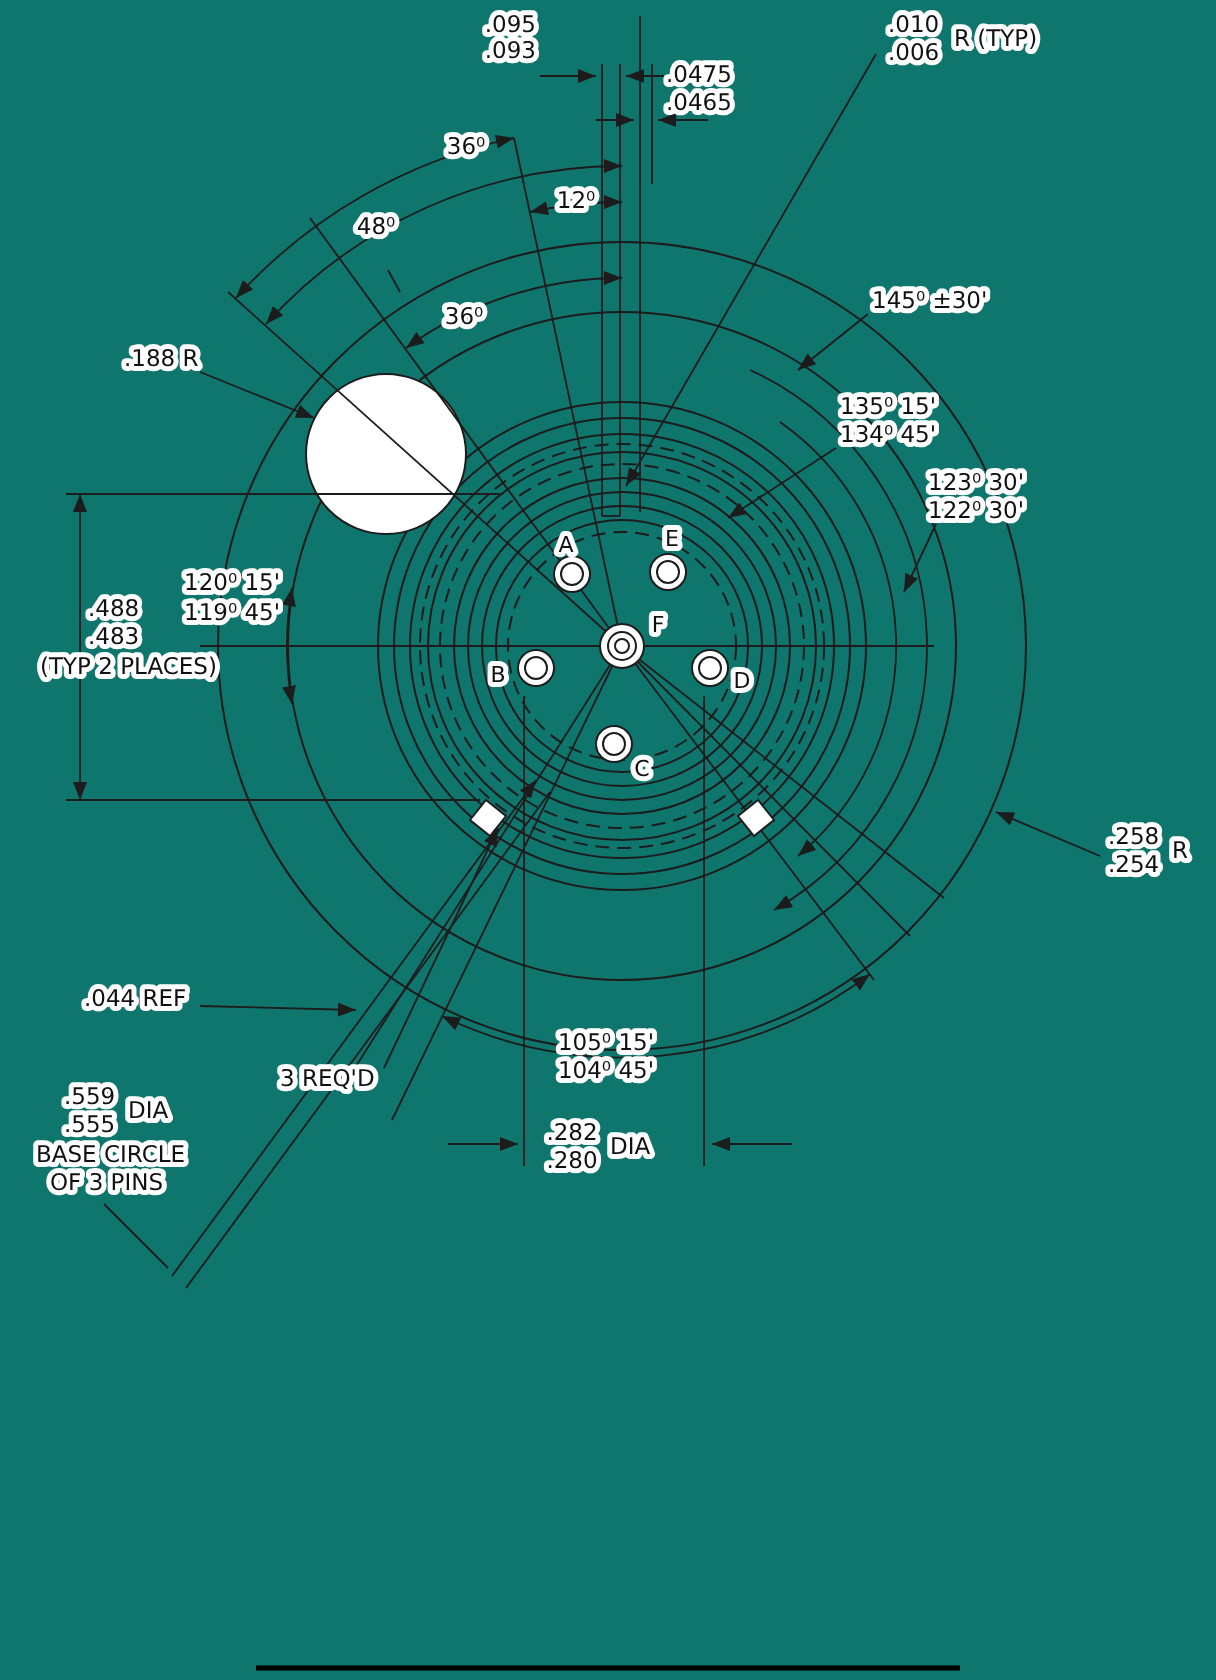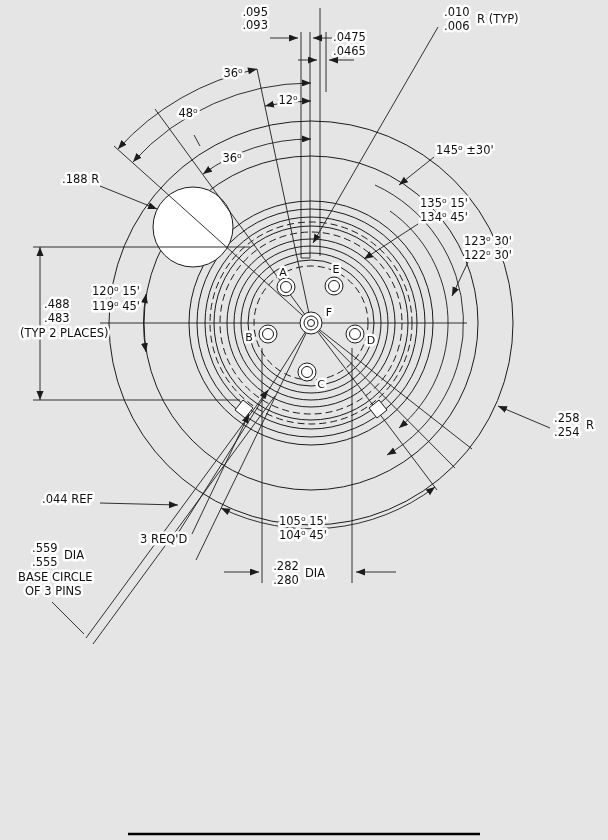--- a/index.html
+++ b/index.html
@@ -1,16 +1,16 @@
 <!DOCTYPE html>
 <html><head>
 <meta charset="utf-8">
 <style>
   html,body{margin:0;padding:0;background:#ffffff;}
-  .sheet{position:relative;width:608px;height:840px;background:#e5e5e5;overflow:hidden;}
+  .sheet{position:relative;width:608px;height:840px;background:#0f766e;overflow:hidden;}
   svg{display:block;}
   .ink{stroke:#1c1c1c;stroke-width:1;fill:none;}
   .ink-thin{stroke:#1c1c1c;stroke-width:0.9;fill:none;}
   .ink-dash{stroke:#1c1c1c;stroke-width:1;fill:none;stroke-dasharray:7 4;}
   .white{fill:#ffffff;}
   .lbl{font-family:"DejaVu Sans","Liberation Sans",sans-serif;font-size:11.5px;fill:#111111;
        paint-order:stroke;stroke:#ffffff;stroke-width:5px;stroke-linejoin:round;}
   .pin-lbl{font-size:11px;}
   .rule{stroke:#000000;stroke-width:2.5;}
 </style>

